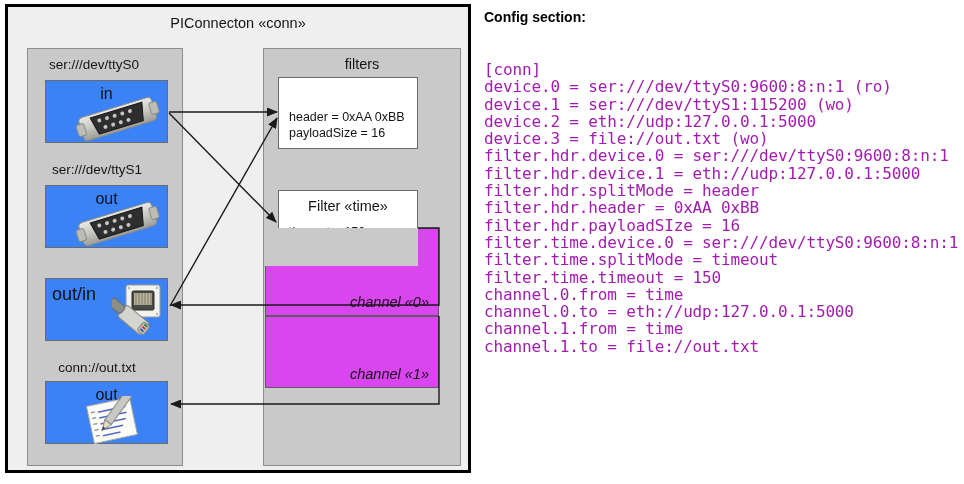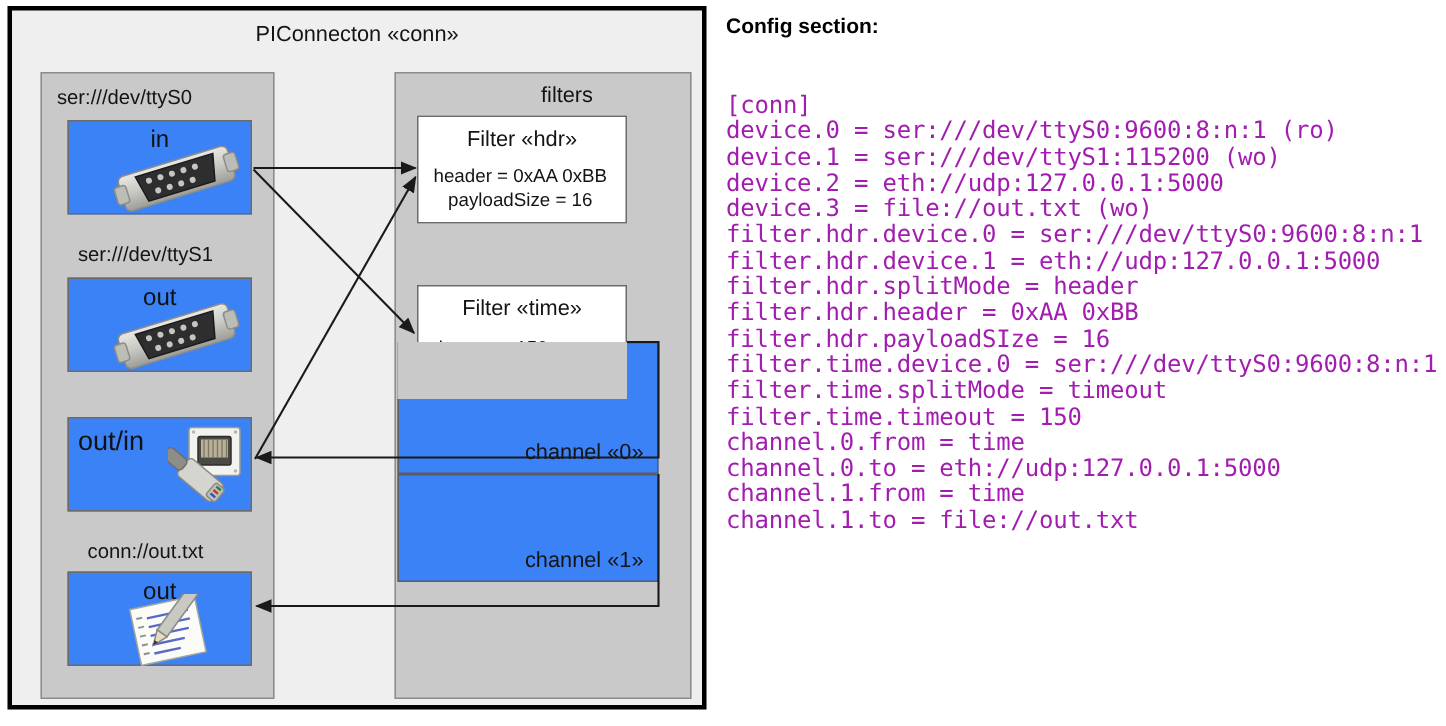--- a/index.html
+++ b/index.html
@@ -17,21 +17,21 @@
   }
 
   
   .panel{
     position:absolute;background:#c9c9c9;border:1.5px solid #8c8c8c;
     box-sizing:border-box;
   }
   .panel-devices{left:19px;top:41px;width:156px;height:418px;}
   .panel-filters{left:255px;top:41px;width:198px;height:418px;}
   .panel-title{
-    position:absolute;left:16px;top:7px;width:100%;text-align:center;
+    position:absolute;left:0;top:7px;width:100%;text-align:center;
     font-size:14.5px;color:#141414;
   }
 
   
   .dev-label{
     position:absolute;text-align:center;font-size:13.5px;color:#141414;
     white-space:nowrap;left:50%;transform:translateX(-50%);
   }
   .dev-box{
     position:absolute;background:#3b82f6;border:1.5px solid #6b6b6b;
@@ -52,22 +52,23 @@
     position:absolute;left:0;top:7px;width:100%;text-align:center;
     font-size:14.5px;color:#141414;
   }
   .filter-props{
     position:absolute;left:10px;font-size:12.5px;color:#141414;
     line-height:16px;
   }
 
   
   .channel-box{
-    position:absolute;background:#3b82f6;border:1.5px solid #5d5d5d;
+    position:absolute;background:#d946ef;border:1.5px solid #5d5d5d;
     box-sizing:border-box;
+    font-style:italic;
   }
   .channel-label{
     position:absolute;right:9px;bottom:5px;font-size:14.5px;color:#141414;
     white-space:nowrap;
   }
 
   
   svg.overlay{position:absolute;left:0;top:0;width:964px;height:484px;
     pointer-events:none;overflow:visible;}
 
@@ -91,21 +92,21 @@
   <div class="outer-frame">
     <div class="outer-title">PIConnecton «conn»</div>
 
     <div class="panel panel-devices"></div>
 
     <div class="panel panel-filters">
       <div class="panel-title">filters</div>
     </div>
   </div>
 
-  <div class="dev-label" style="left:83px;top:57px;text-align:center;">ser:///dev/ttyS0</div>
+  <div class="dev-label" style="left:94px;top:57px;text-align:center;">ser:///dev/ttyS0</div>
   <div class="dev-box" style="left:45px;top:80px;width:123px;height:63px;">
     <div class="dev-dir center">in</div>
 
     <svg style="position:absolute;left:26px;top:16px;" width="92" height="46" viewBox="0 0 92 46">
       <defs>
         <linearGradient id="mtl1" x1="0" y1="0" x2="0" y2="1">
           <stop offset="0" stop-color="#e9e9e5"></stop>
             <stop offset="0.5" stop-color="#c9c9c3"></stop>
           <stop offset="1" stop-color="#9d9d97"></stop>
         </linearGradient>
@@ -210,22 +211,21 @@
       </g>
       <g transform="rotate(36 40 24)">
         <rect x="26" y="-4" width="8" height="38" fill="#c9c9c3" stroke="#8a8a84"></rect>
         <polygon points="26,34 34,34 30,44" fill="#e8dcc2" stroke="#8a8a84"></polygon>
         <polygon points="28.5,40.5 31.5,40.5 30,44" fill="#3a3a38"></polygon>
       </g>
     </svg>
   </div>
 
   <div class="filter-box" style="left:278px;top:77px;width:140px;height:72px;">
-    <div class="filter-title">Filter «hdr»</div>
-    <div class="filter-props" style="top:31px;text-align:center;">
+    <div class="filter-props" style="top:31px;">
       <div>header = 0xAA 0xBB</div>
       <div>payloadSize = 16</div>
     </div>
   </div>
 
   <div class="filter-box" style="left:278px;top:190px;width:140px;height:76px;">
     <div class="filter-title">Filter «time»</div>
     <div class="filter-props" style="top:33px;">
       <div>timeout = 150 ms</div>
     </div>

